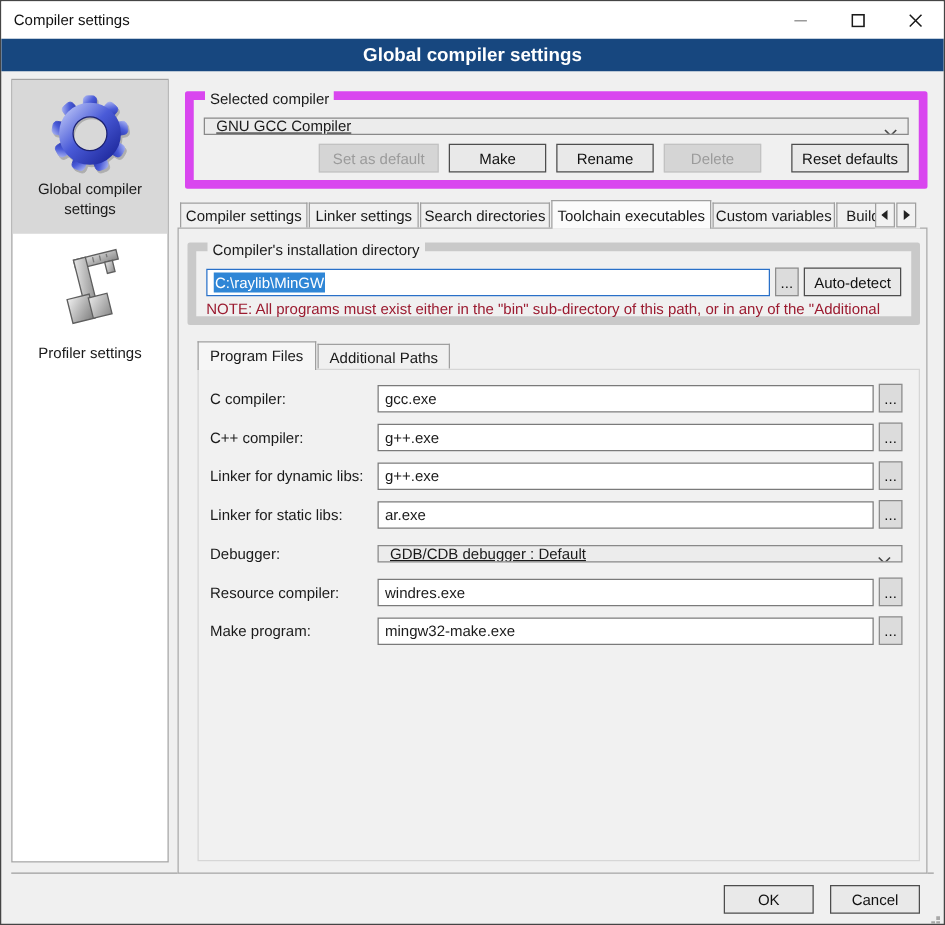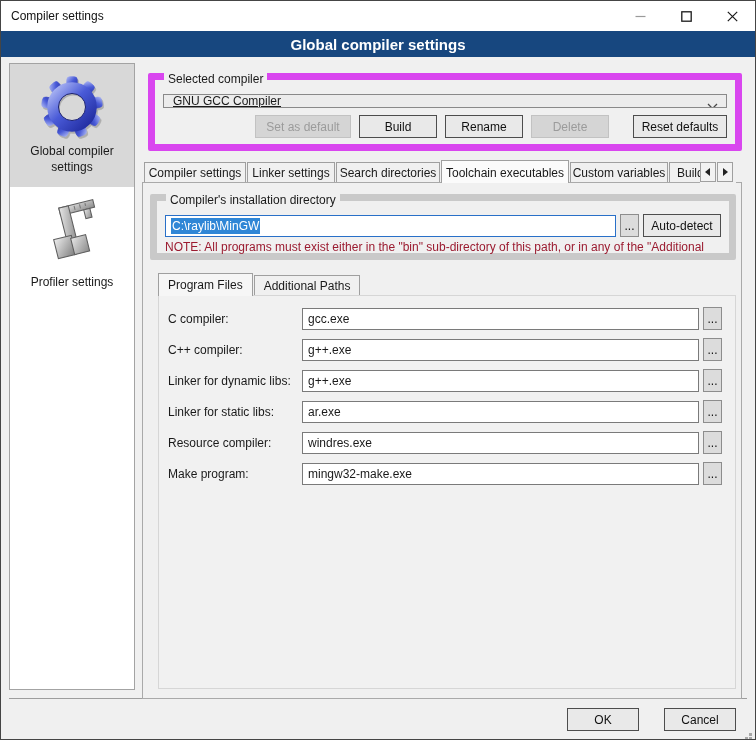--- a/index.html
+++ b/index.html
@@ -139,21 +139,21 @@
     margin-left: 15px; width: 578px; height: 394px;
     border: 1px solid #d6d6d6; background: #f1f1f1;
     padding: 11px 13px 0 9px; position: relative; z-index: 2;
   }
   .frow { display: flex; align-items: center; margin-bottom: 8px; height: 23px; }
   .frow .flabel { width: 134px; flex: none; }
   .frow .fctrl { flex: 1; display: flex; align-items: center; gap: 4px; }
   .frow .combo { flex: 1; }
   
   .footer-sep { position: absolute; left: 8px; right: 8px; top: 697px; height: 1px; background: #9d9d9d; }
-  .footer-btns { position: absolute; right: 19px; top: 707px; display: flex; gap: 25px; }
+  .footer-btns { position: absolute; right: 19px; top: 707px; display: flex; gap: 13px; }
   .grip {
     position: absolute; right: 3px; bottom: 3px; width: 3px; height: 3px;
     background: #a8a8a8;
     box-shadow: -4px 4px 0 #a8a8a8, 0 4px 0 #a8a8a8, -8px 8px 0 #a8a8a8, -4px 8px 0 #a8a8a8, 0 8px 0 #a8a8a8;
   }
 </style>
 </head>
 <body>
 
 <svg width="0" height="0" style="position:absolute">
@@ -243,21 +243,21 @@
     <div class="groupbox grp-selected-compiler">
       <div class="legend">Selected compiler</div>
       <div class="combo">
         <span>GNU GCC Compiler</span>
         <svg class="chev" width="11" height="7" viewBox="0 0 11 7">
             <polyline points="1,1 5.5,5.5 10,1" fill="none" stroke="#484848" stroke-width="1.3"></polyline>
           </svg>
       </div>
       <div class="btnrow">
         <button class="btn disabled w96">Set as default</button>
-        <button class="btn w78">Build</button>
+        <button class="btn w78">Make</button>
         <button class="btn w78">Rename</button>
         <button class="btn disabled w78">Delete</button>
         <button class="btn w94 gap24">Reset defaults</button>
       </div>
     </div>
 
     <div class="tabs">
       <div class="tab tab-cs">Compiler settings</div>
       <div class="tab tab-ls">Linker settings</div>
       <div class="tab tab-sd">Search directories</div>
@@ -332,20 +332,31 @@
         <div class="frow">
           <div class="flabel">Linker for static libs:</div>
           <div class="fctrl">
             <div class="textfield">
                 <span>ar.exe</span>
               </div>
             <button class="btn browse">...</button>
           </div>
         </div>
 
+        <div class="frow">
+          <div class="flabel">Debugger:</div>
+          <div class="fctrl">
+            <div class="combo">
+              <span>GDB/CDB debugger : Default</span>
+              <svg class="chev" width="11" height="7" viewBox="0 0 11 7">
+                  <polyline points="1,1 5.5,5.5 10,1" fill="none" stroke="#484848" stroke-width="1.3"></polyline>
+                </svg>
+            </div>
+          </div>
+        </div>
 
         <div class="frow">
           <div class="flabel">Resource compiler:</div>
           <div class="fctrl">
             <div class="textfield">
                 <span>windres.exe</span>
               </div>
             <button class="btn browse">...</button>
           </div>
         </div>

